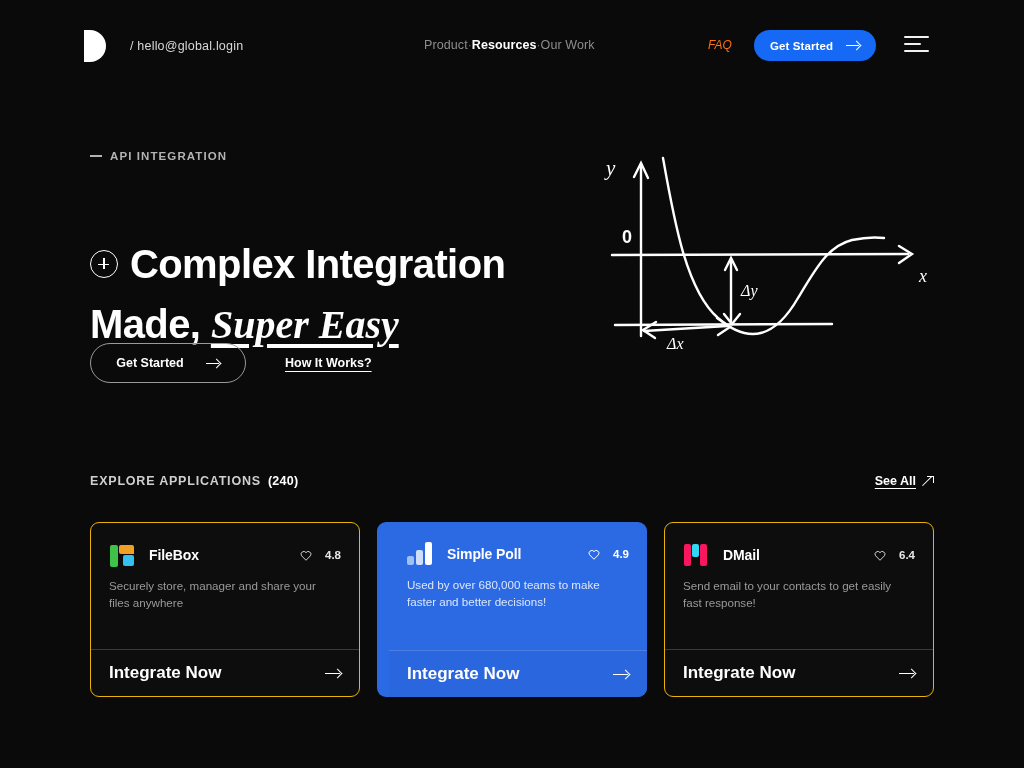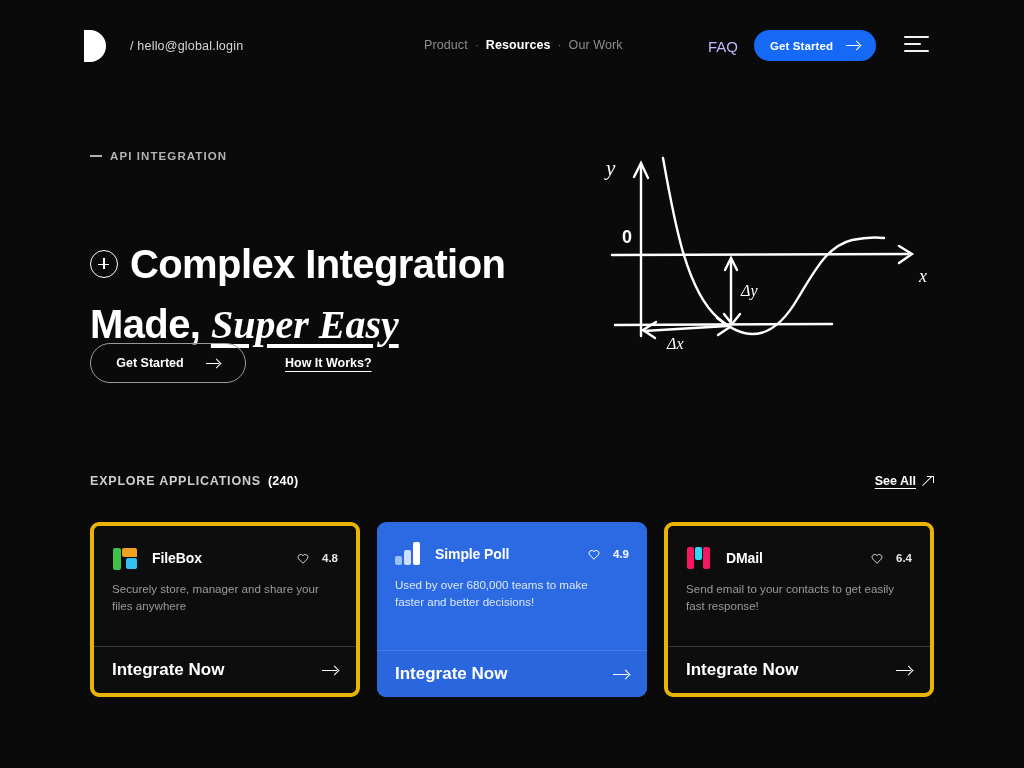--- a/index.html
+++ b/index.html
@@ -22,26 +22,26 @@
     border-radius:0 16px 16px 0;
     position:relative;
   }
   .logo-mark::before{
     content:""; position:absolute; left:0; top:0; width:6px; height:32px; background:#ffffff;
   }
   .logo-text {
     margin-left:24px; color:#d8d8d8; font-size:12.5px; letter-spacing:.2px; white-space:nowrap;
   }
 
-  .nav-center { position:absolute; left:424px; top:38px; display:flex; align-items:center; gap:7px; }
+  .nav-center { position:absolute; left:424px; top:38px; display:flex; align-items:center; }
   .nav-link { font-size:12.5px; color:#8d8d8d; letter-spacing:.1px; white-space:nowrap; }
   .nav-link.active { color:#ffffff; font-weight:bold; }
   .nav-dot { color:#6a6a6a; font-size:12px; line-height:1; }
 
-  .nav-faq { position:absolute; left:708px; top:38px; font-size:15px; color:#c4b5fd; }
+  .nav-faq { position:absolute; left:708px; top:38px; font-size:12px; color:#f97316;font-style:italic; }
 
   .cta-pill {
     position:absolute; left:754px; top:30px;
     width:122px; height:31px; border-radius:16px;
     background:#1569f5;
     display:flex; align-items:center; justify-content:center; gap:13px;
   }
   .cta-pill .lbl { font-size:11.5px; color:#ffffff; font-weight:bold; letter-spacing:.1px;}
   .arrow-sm { width:14px; height:10px; position:relative; }
   .arrow-sm::before{
@@ -120,22 +120,22 @@
     content:""; position:absolute; right:0px; top:0.5px; width:6px; height:6px;
     border-top:1.3px solid #fff; border-right:1.3px solid #fff;
   }
 
   
   .cards { position:absolute; left:90px; top:522px; width:844px; display:flex; gap:17px; }
   .card {
     width:270px; height:175px; border-radius:9px;
     display:flex; flex-direction:column; position:relative; overflow:hidden;
   }
-  .card.dark { background:#0d0d0d; border:4px solid #eab308; }
-  .card.blue { background:#2c6ae4; }
+  .card.dark { background:#0d0d0d; border:1px solid #eab308; }
+  .card.blue { background:#2c6ae4;padding-left:12px; }
 
   .card-top { padding:19px 18px 0 18px; flex:1; }
   .card-row { display:flex; align-items:center; }
   .app-icon { width:26px; height:26px; position:relative; flex:0 0 26px; }
   .app-name { margin-left:14px; font-size:14px; font-weight:bold; color:#ffffff; letter-spacing:-.1px;}
   .rating { margin-left:auto; display:flex; align-items:center; gap:13px; }
   .rating .val { font-size:11.5px; font-weight:bold; color:#e8e8e8; }
   .card.blue .rating .val { color:#ffffff; }
   .heart { width:12px; height:11px; }
 

